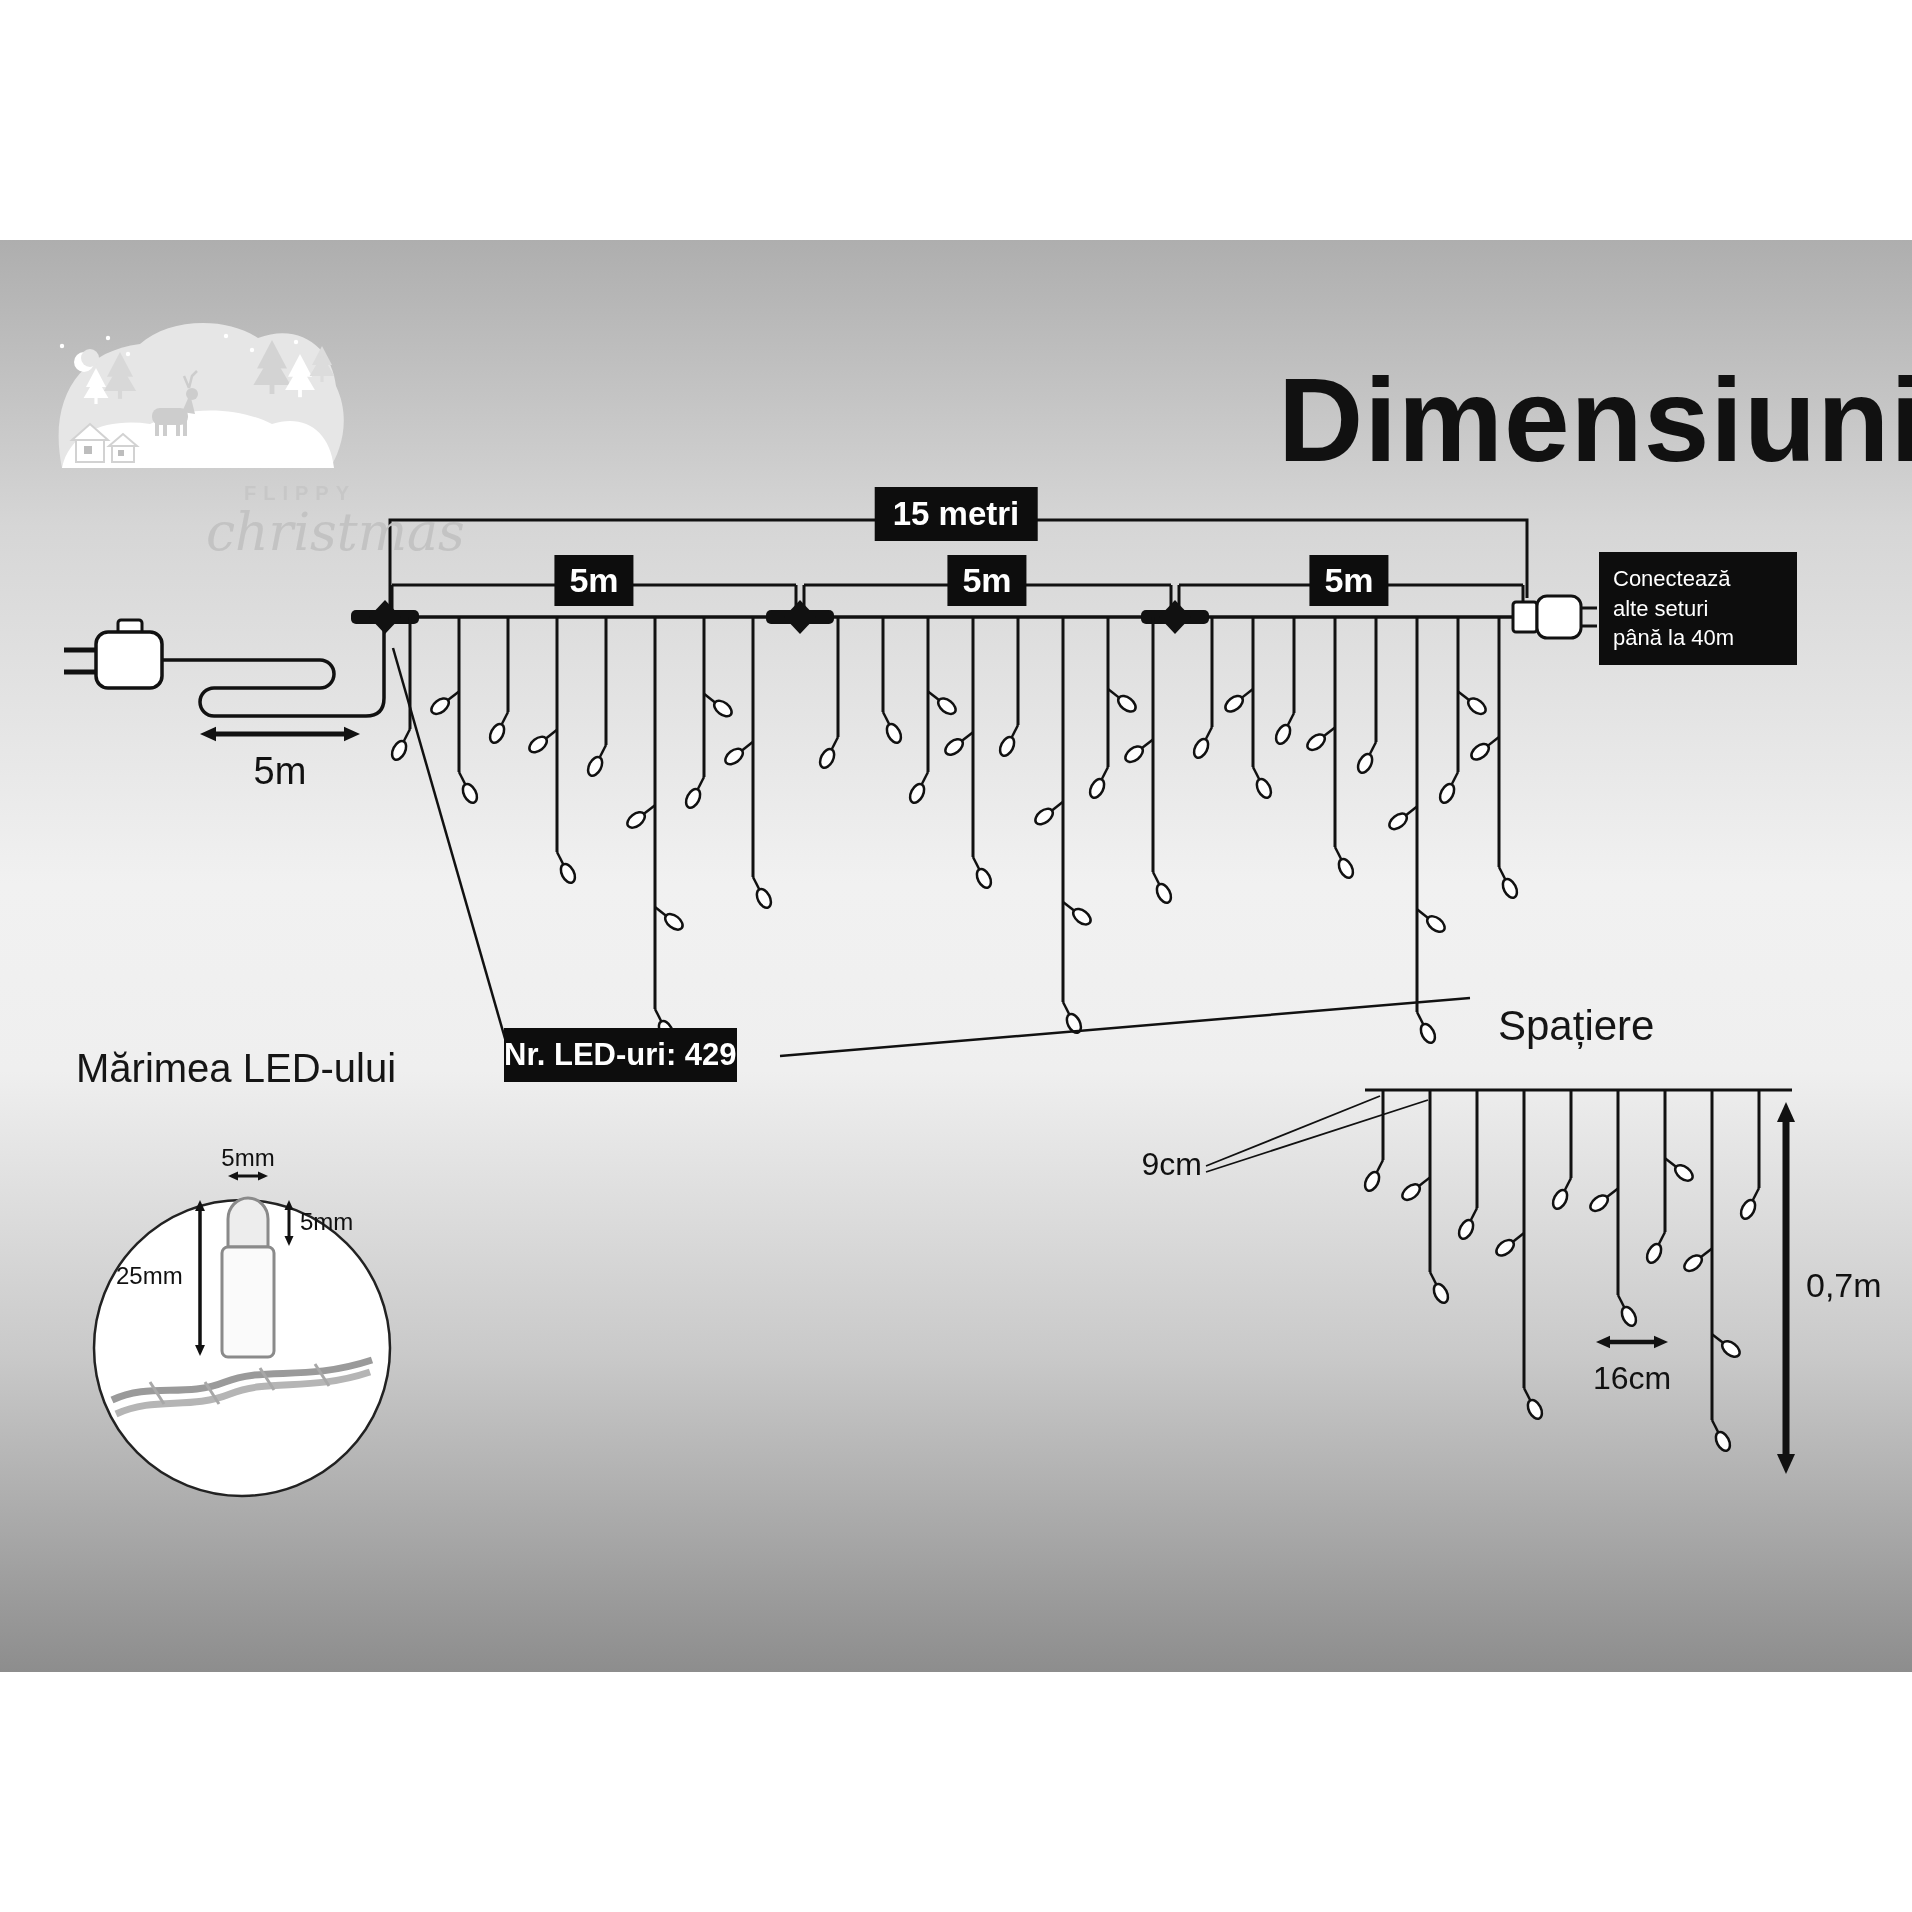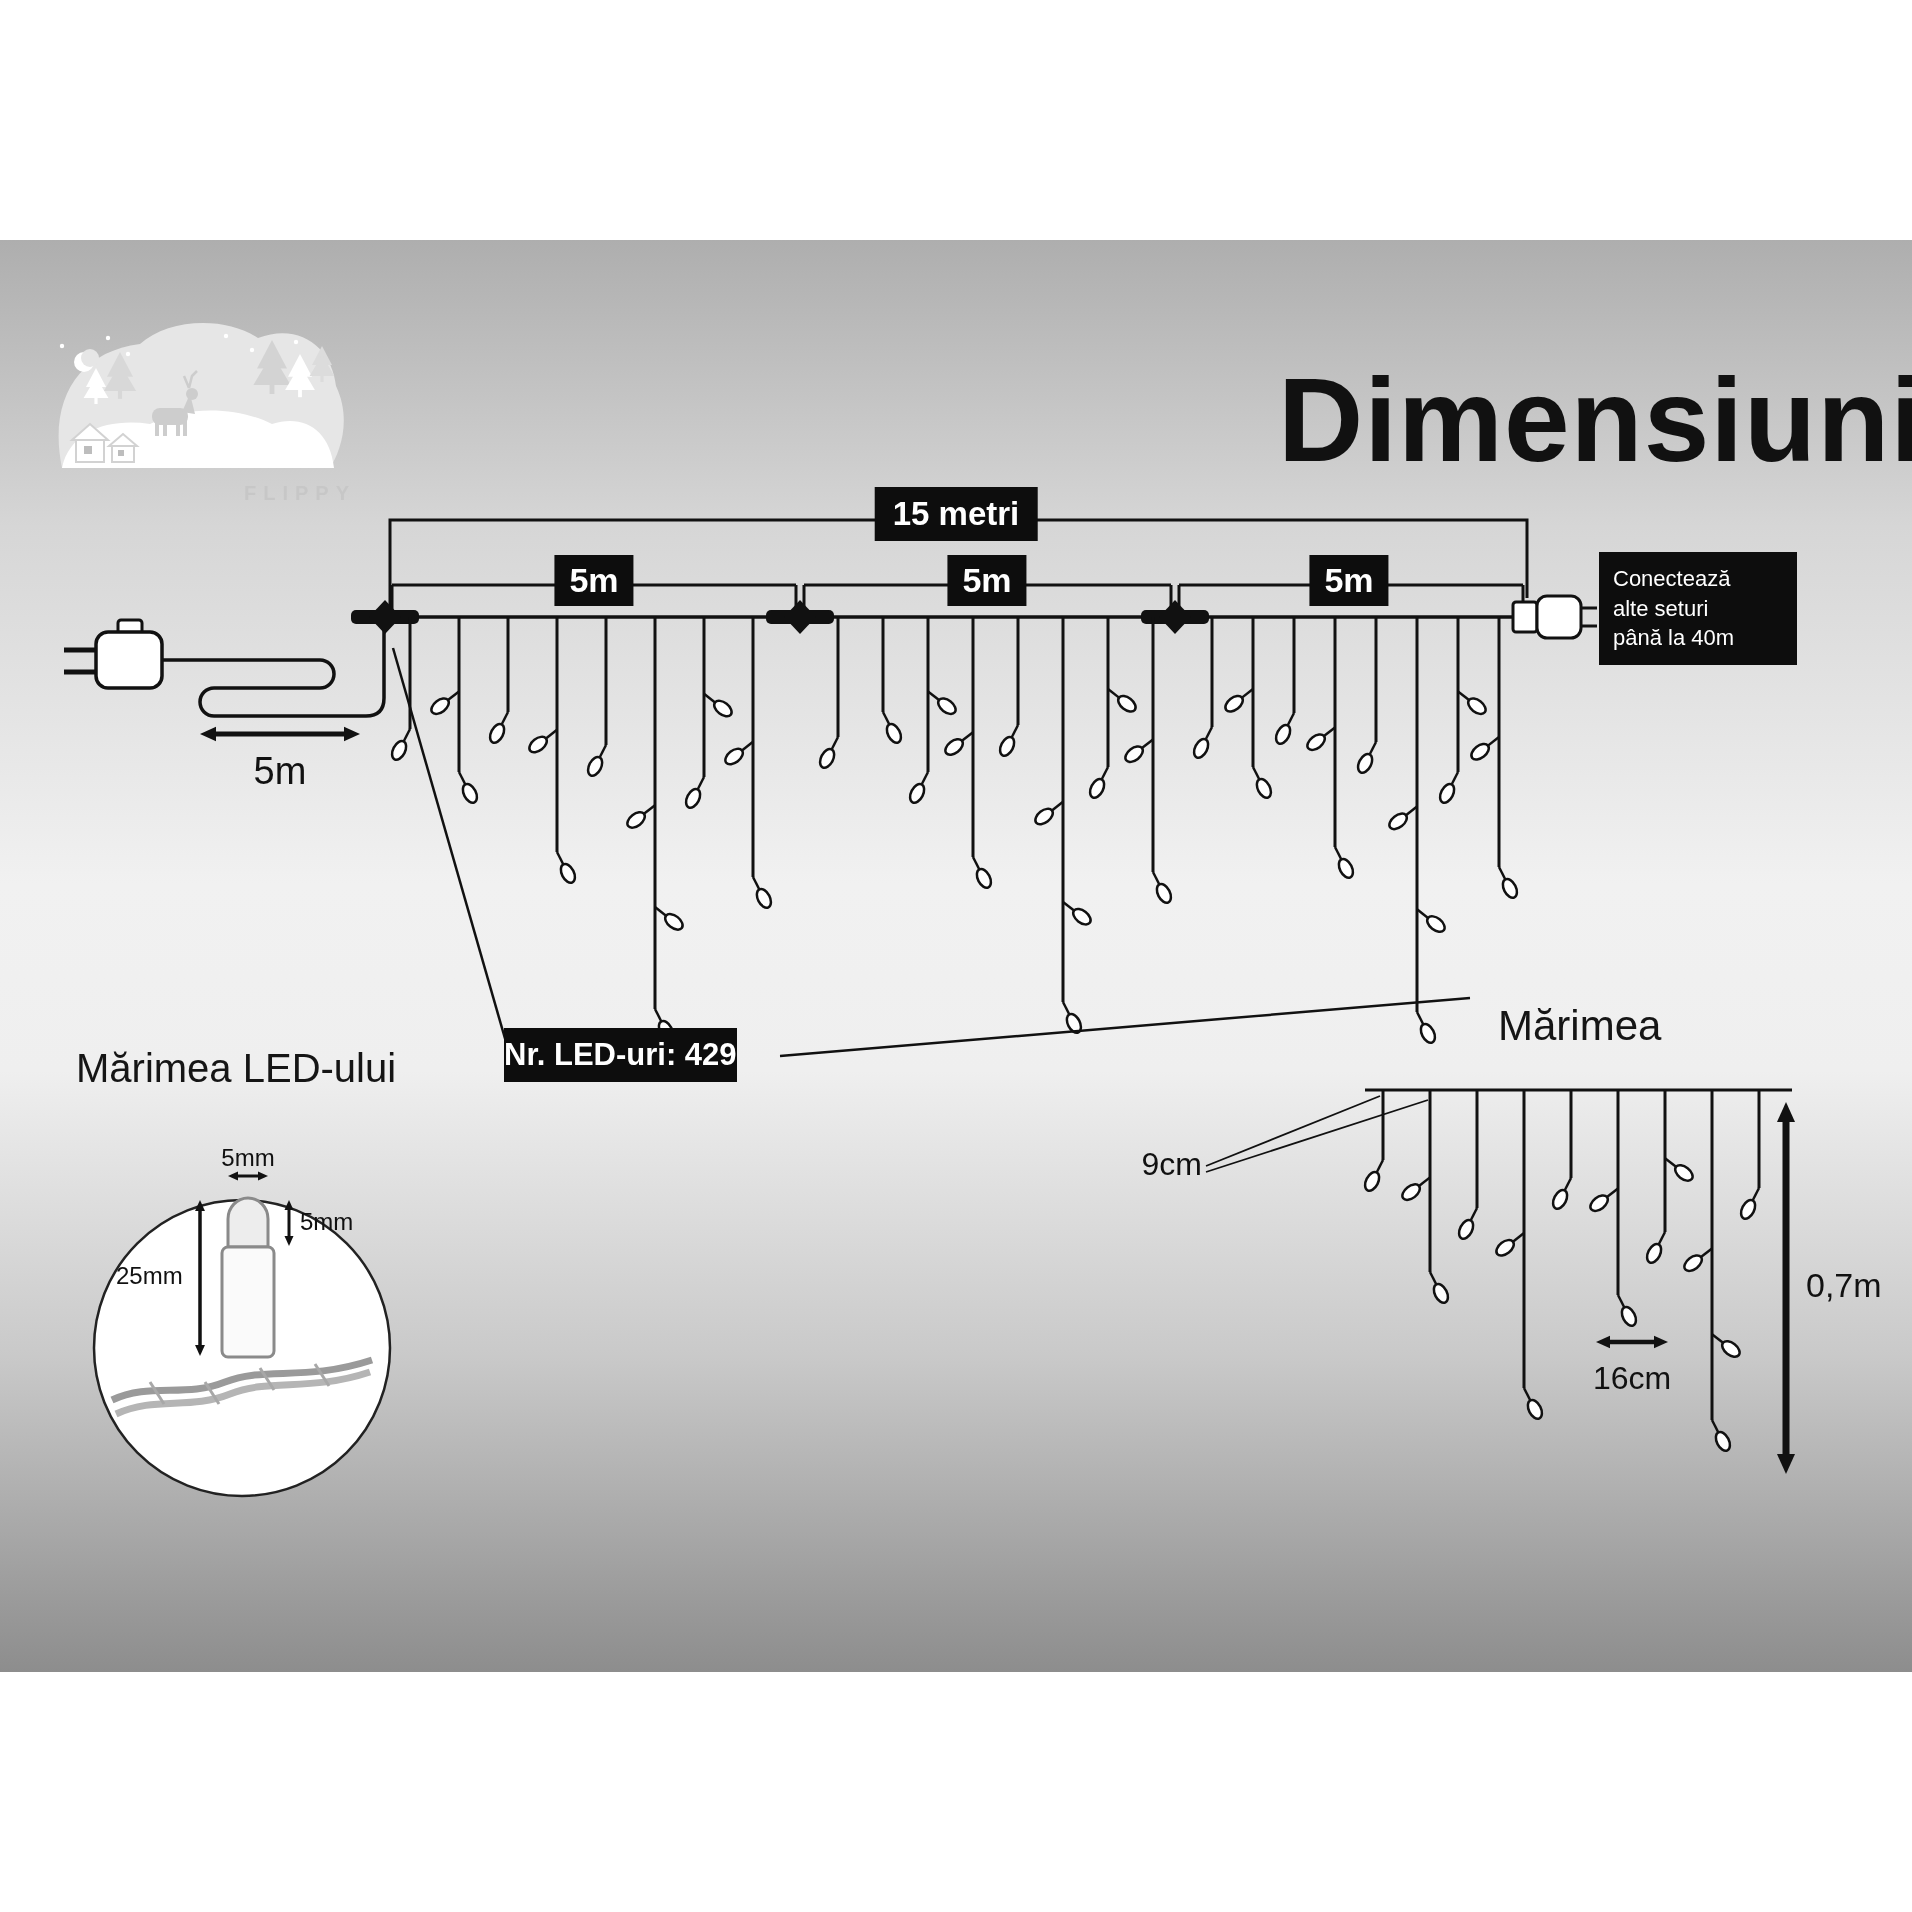--- a/index.html
+++ b/index.html
@@ -277,39 +277,40 @@
       <polygon points="228,1176 238,1171.5 238,1180.5" fill="#111"></polygon>
       <line x1="289" y1="1206" x2="289" y2="1240" stroke="#111" stroke-width="3"></line>
       <polygon points="289,1246 284.5,1236 293.5,1236" fill="#111"></polygon>
       <polygon points="289,1200 293.5,1210 284.5,1210" fill="#111"></polygon>
       <line x1="200" y1="1206.6" x2="200" y2="1349.4" stroke="#111" stroke-width="3.5"></line>
       <polygon points="200,1356 195.05,1345 204.95,1345" fill="#111"></polygon>
       <polygon points="200,1200 204.95,1211 195.05,1211" fill="#111"></polygon>
     </svg>
 
   <div class="logo-brand">FLIPPY</div>
+  <div class="logo-script">christmas</div>
 
   <div class="title">Dimensiuni</div>
 
   <div class="blackbox" style="left:50%;top:487px;transform:translateX(-50%);font-size:33px;font-weight:bold;padding:8px 18px">15 metri</div>
   <div class="blackbox" style="left:594px;top:555px;transform:translateX(-50%);font-size:34px;font-weight:bold;padding:6px 15px">5m</div>
   <div class="blackbox" style="left:987px;top:555px;transform:translateX(-50%);font-size:34px;font-weight:bold;padding:6px 15px">5m</div>
   <div class="blackbox" style="left:1349px;top:555px;transform:translateX(-50%);font-size:34px;font-weight:bold;padding:6px 15px">5m</div>
 
   <div class="connect-box">
     <div>Conectează</div>
     <div>alte seturi</div>
     <div>până la 40m</div>
   </div>
 
   <div class="lbl center" style="left:232px;top:750px;width:96px;font-size:38px">5m</div>
 
   <div class="blackbox" style="left:504px;top:1028px;font-size:31px;font-weight:bold;padding:9px 0">Nr. LED-uri: 429</div>
 
-  <div class="sec-title" style="left:1498px;top:1002px;font-size:42px;font-weight:normal">Mărimea</div>
+  <div class="sec-title" style="left:1498px;top:1002px;font-size:42px;font-weight:normal">Spațiere</div>
   <div class="lbl right" style="left:1118px;top:1146px;width:84px;font-size:32px">9cm</div>
   <div class="lbl center" style="left:1586px;top:1360px;width:92px;font-size:32px">16cm</div>
   <div class="lbl" style="left:1806px;top:1266px;font-size:34px">0,7m</div>
 
   <div class="sec-title" style="left:76px;top:1046px;font-size:40px;font-weight:normal">Mărimea LED-ului</div>
   <div class="lbl center" style="left:204px;top:1144px;width:88px;font-size:24px">5mm</div>
   <div class="lbl" style="left:300px;top:1208px;font-size:24px">5mm</div>
   <div class="lbl" style="left:116px;top:1262px;font-size:24px">25mm</div>
 
 </div>

